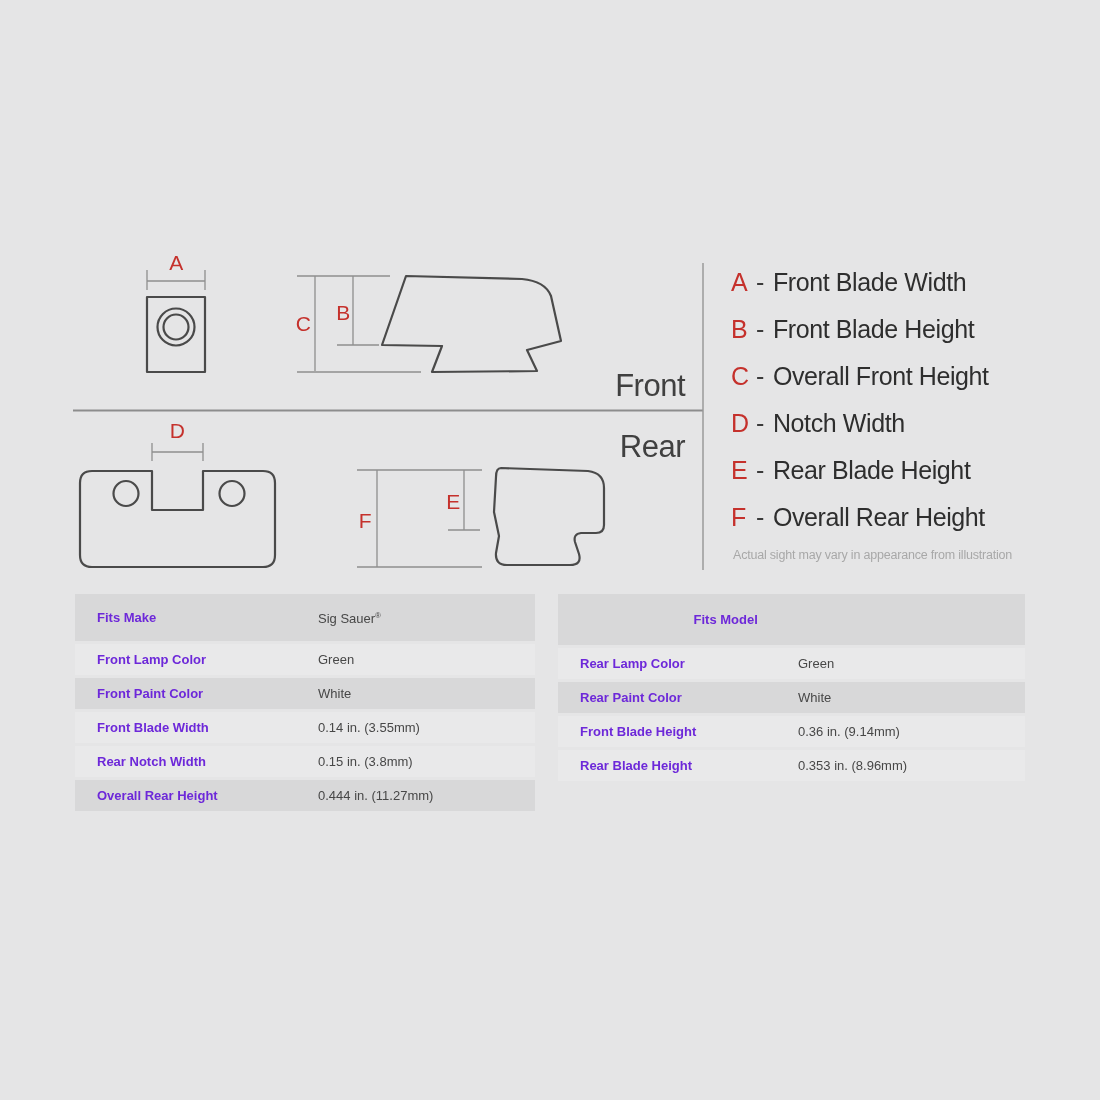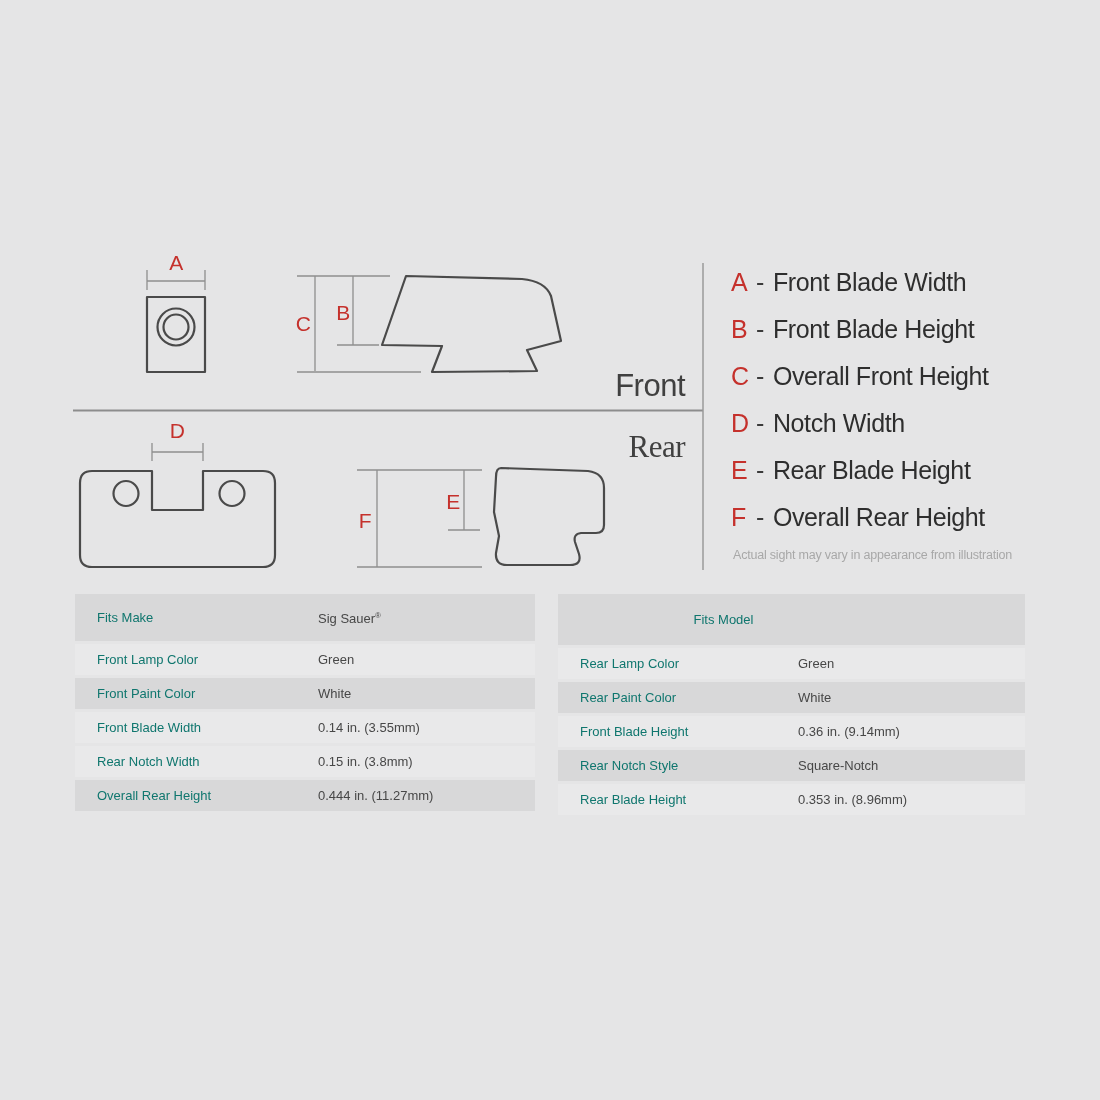--- a/index.html
+++ b/index.html
@@ -74,22 +74,22 @@
     font-size:13px;
   }
   .trow.tall-l{height:47px;}
   .trow.tall-r{height:51px;justify-content:center;}
   .trow.dark{background:#d8d8d9;}
   .trow.light{background:#e9e9ea;}
   .lbl{
     box-sizing:border-box;
     padding-left:22px;
     width:243px;
-    font-weight:normal;
-    color:#0f766e;
+    font-weight:bold;
+    color:#6d28d9;
     flex-shrink:0;
   }
   .spec-table.right .lbl{width:240px;}
   .val{flex:1;color:#474747;line-height:16px;}
   .val sup{font-size:8px;}
 </style>
 </head>
 <body>
 
 <div class="stage">
@@ -121,21 +121,21 @@
   </svg>
 
   <div class="dim-letter" style="left:176px;top:263px;">A</div>
   <div class="dim-letter" style="left:343px;top:313px;">B</div>
   <div class="dim-letter" style="left:303px;top:324px;">C</div>
   <div class="dim-letter" style="left:177px;top:431px;">D</div>
   <div class="dim-letter" style="left:453px;top:502px;">E</div>
   <div class="dim-letter" style="left:365px;top:521px;">F</div>
 
   <div class="view-label" style="left:560px;top:368px;">Front</div>
-  <div class="view-label" style="left:560px;top:429px;font-family:Liberation Serif, serif;">Rear</div>
+  <div class="view-label" style="left:560px;top:429px;">Rear</div>
 
   <div class="legend">
     <div class="legend-row">
       <span class="lg-letter">A</span>
       <span class="lg-dash">-</span>
       <span class="lg-label">Front Blade Width</span>
     </div>
     <div class="legend-row">
       <span class="lg-letter">B</span>
       <span class="lg-dash">-</span>
@@ -200,23 +200,19 @@
       <span class="val">Green</span>
     </div>
     <div class="trow dark">
       <span class="lbl">Rear Paint Color</span>
       <span class="val">White</span>
     </div>
     <div class="trow light">
       <span class="lbl">Front Blade Height</span>
       <span class="val">0.36 in. (9.14mm)</span>
     </div>
-    <div class="trow dark">
-      <span class="lbl">Rear Notch Style</span>
-      <span class="val">Square-Notch</span>
-    </div>
     <div class="trow light">
       <span class="lbl">Rear Blade Height</span>
       <span class="val">0.353 in. (8.96mm)</span>
     </div>
   </div>
 
 </div>
 
 </body></html>

